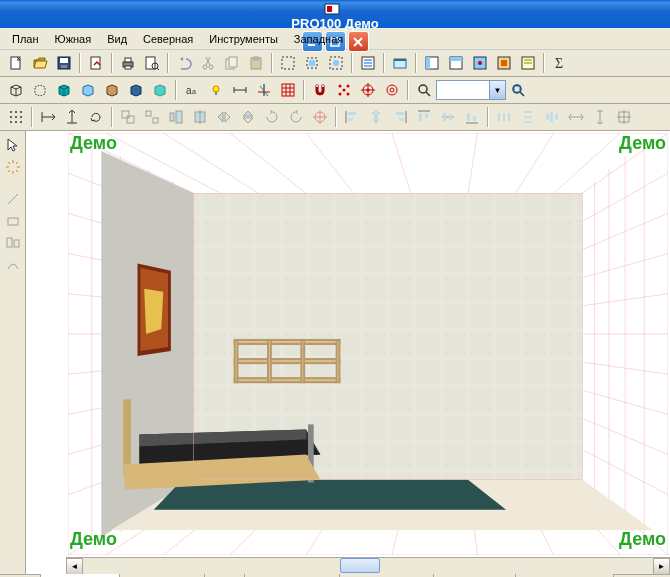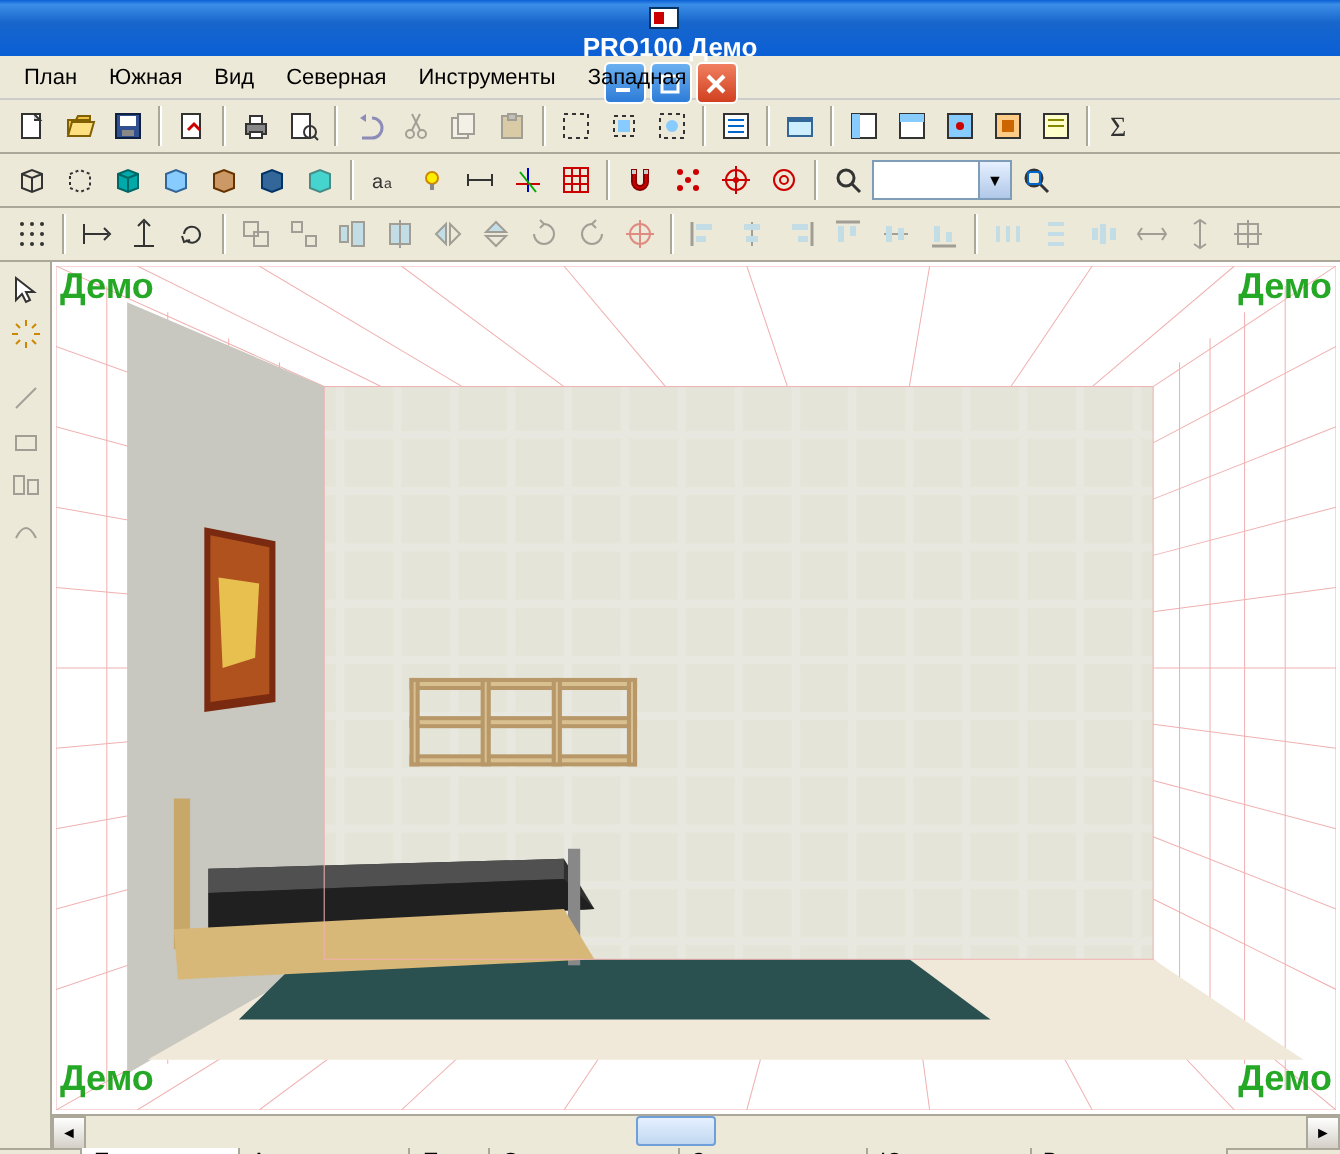--- a/index.html
+++ b/index.html
@@ -8,21 +8,21 @@
 .titlebar .logo { width: 16px; height: 16px; margin-right: 6px; display: flex; align-items: center; justify-content: center; }
 .titlebar .title { font-weight: bold; font-size: 13px; flex: 1; }
 .wbtns { display: flex; gap: 2px; }
 .wbtn { width: 21px; height: 21px; background: linear-gradient(#6bb0f0,#2d7cd8); border: 1px solid #fff; border-radius: 3px; display: flex; align-items: center; justify-content: center; color: #fff; font-weight: bold; font-size: 12px; }
 .wbtn.close { background: linear-gradient(#f08060,#d04020); }
 .menubar { height: 22px; background: #ece9d8; display: flex; align-items: center; padding: 0 4px; border-bottom: 1px solid #ccc; }
 .menuitem { padding: 2px 8px; cursor: default; }
 .toolbar { background: #ece9d8; border-bottom: 1px solid #aca899; display: flex; align-items: center; padding: 2px 4px; min-height: 26px; }
 .tbtn { width: 22px; height: 22px; display: flex; align-items: center; justify-content: center; margin: 0 1px; border: 1px solid transparent; cursor: default; }
 .tsep { width: 2px; height: 20px; margin: 0 3px; border-left: 1px solid #aca899; border-right: 1px solid #fff; }
-.workspace { display: flex; height: 443px; }
+.workspace { display: flex; height: 443px; gap: 40px; }
 .lefttb { width: 26px; background: #ece9d8; border-right: 1px solid #aca899; display: flex; flex-direction: column; align-items: center; padding-top: 4px; gap: 2px; }
 .lbtn { width: 20px; height: 20px; display: flex; align-items: center; justify-content: center; border: 1px solid transparent; }
 .viewport { flex: 1; position: relative; background: #fff; overflow: hidden; }
 .watermark { position: absolute; font-size: 18px; font-weight: bold; color: #090; opacity: .85; }
 .w-tl { top: 2px; left: 4px; } .w-tr { top: 2px; right: 4px; }
 .w-bl { bottom: 24px; left: 4px; } .w-br { bottom: 24px; right: 4px; }
 .scroll-h { position: absolute; bottom: 0; left: 0; right: 0; height: 17px; background: #ece9d8; border-top: 1px solid #aca899; display: flex; }
 .scroll-btn { width: 17px; height: 17px; background: linear-gradient(#fff,#d4d0c8); border: 1px solid #aca899; display: flex; align-items: center; justify-content: center; font-size: 8px; }
 .scroll-track { flex: 1; position: relative; }
 .scroll-thumb { position: absolute; left: 45%; width: 40px; height: 15px; top: 0; background: linear-gradient(#e6f0ff,#c0d8f0); border: 1px solid #6e9fd8; border-radius: 2px; }

